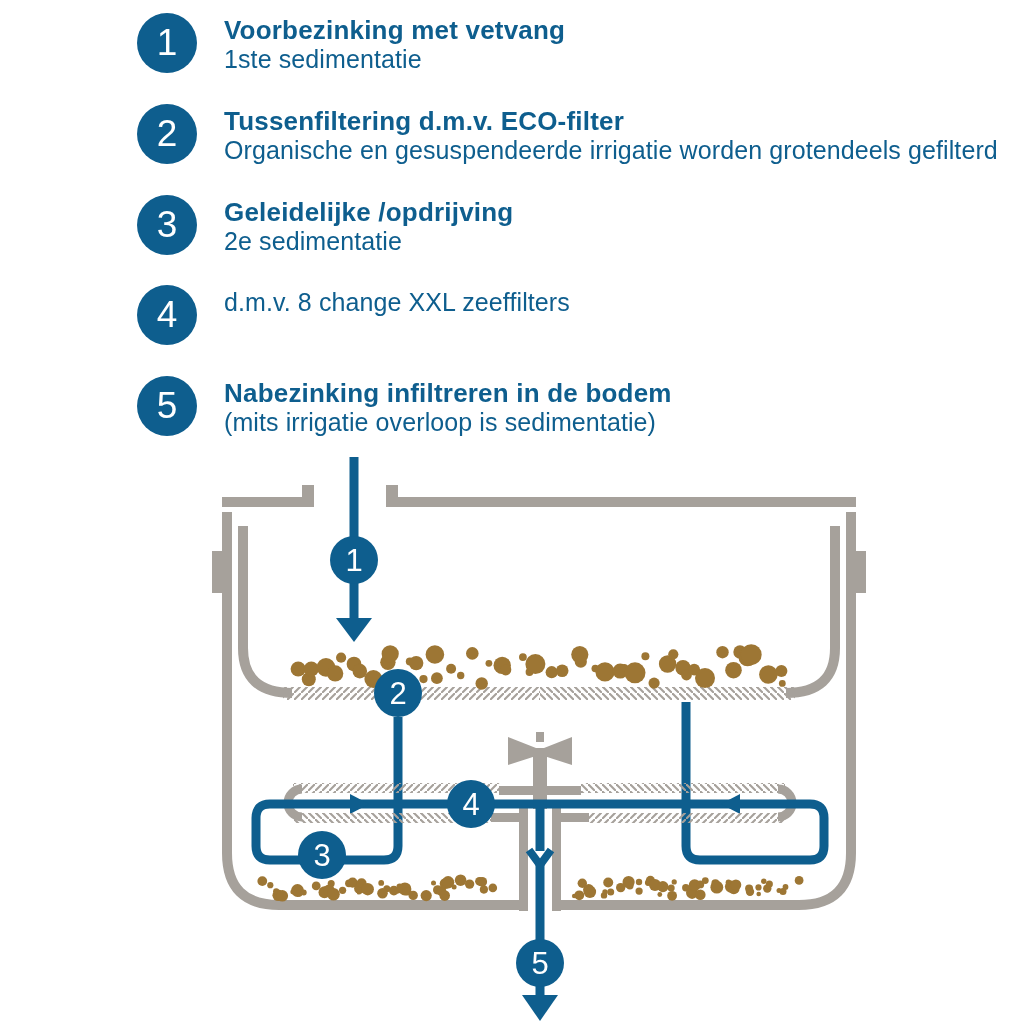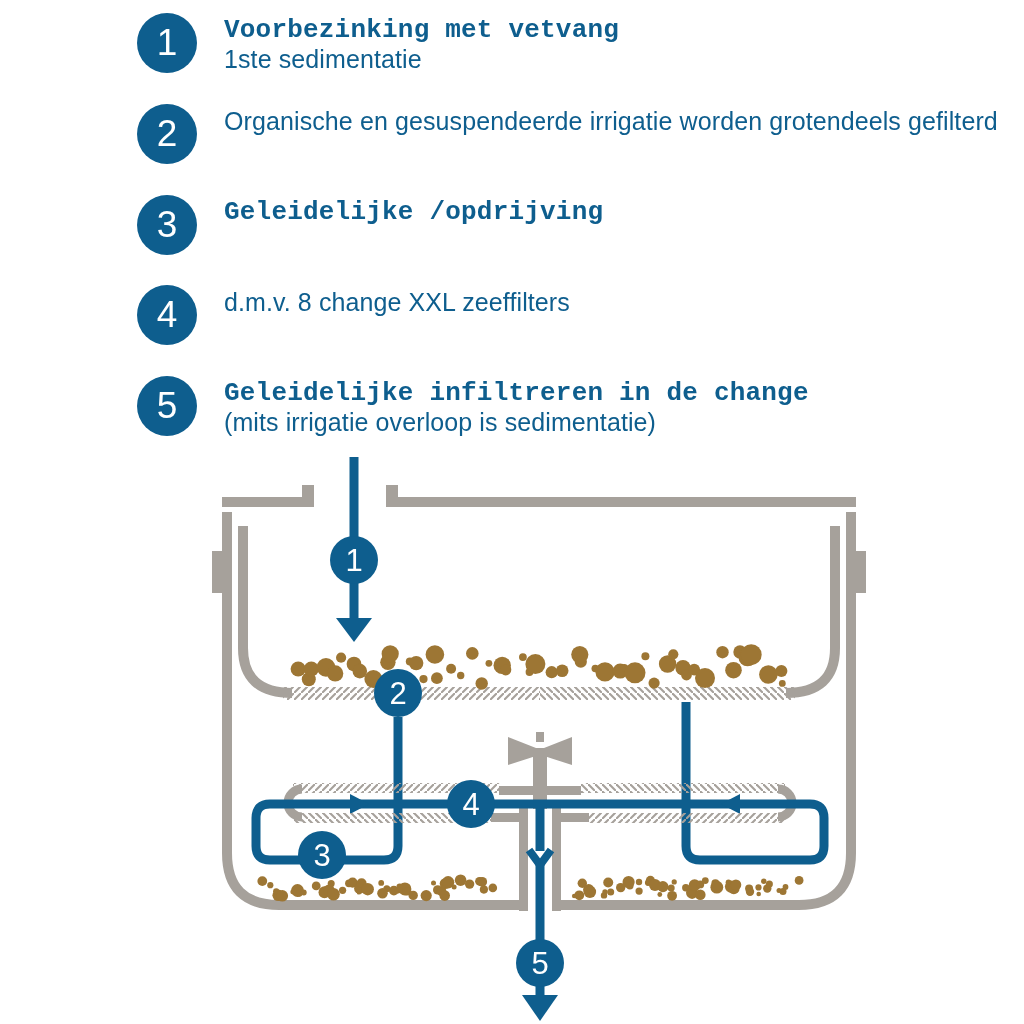--- a/index.html
+++ b/index.html
@@ -8,21 +8,21 @@
     font-family:"Liberation Sans", sans-serif;overflow:hidden;
   }
   .step{position:absolute;left:0;width:1024px;}
   .step-circle{
     position:absolute;left:137px;top:0;width:60px;height:60px;border-radius:50%;
     background:var(--blue);color:#fff;display:flex;align-items:center;justify-content:center;
     font-size:37px;font-weight:400;
   }
   .step-text{position:absolute;left:224px;top:3px;white-space:nowrap;}
   .step-title{
-    color:var(--blue);font-weight:700;font-size:26px;line-height:29px;letter-spacing:0.2px;font-family:Liberation Mono, monospace;
+    color:var(--blue);font-weight:700;font-size:26px;line-height:29px;letter-spacing:0.2px;
   }
   .step-sub{
     color:var(--blue);font-weight:400;font-size:25px;line-height:28px;letter-spacing:0.1px;
   }
   #diagram{position:absolute;left:0;top:0;width:1024px;height:1024px;}
   .g-stroke{stroke:var(--gray);fill:none;}
   .g-fill{fill:var(--gray);}
   .b-stroke{stroke:var(--blue);fill:none;}
   .b-fill{fill:var(--blue);}
   .hatch{stroke:var(--gray);stroke-width:2.1;fill:none;}
@@ -39,39 +39,41 @@
 <div class="step" style="top:13px">
   <div class="step-circle">1</div>
   <div class="step-text">
     <div class="step-title">Voorbezinking met vetvang</div>
     <div class="step-sub">1ste sedimentatie</div>
   </div>
 </div>
 <div class="step" style="top:104px">
   <div class="step-circle">2</div>
   <div class="step-text">
+    <div class="step-title">Tussenfiltering d.m.v. ECO-filter</div>
     <div class="step-sub">Organische en gesuspendeerde irrigatie worden grotendeels gefilterd</div>
   </div>
 </div>
 <div class="step" style="top:195px">
   <div class="step-circle">3</div>
   <div class="step-text">
     <div class="step-title">Geleidelijke /opdrijving</div>
+    <div class="step-sub">2e sedimentatie</div>
   </div>
 </div>
 <div class="step" style="top:285px">
   <div class="step-circle">4</div>
   <div class="step-text">
     <div class="step-sub">d.m.v. 8 change XXL zeeffilters</div>
   </div>
 </div>
 <div class="step" style="top:376px">
   <div class="step-circle">5</div>
   <div class="step-text">
-    <div class="step-title">Geleidelijke infiltreren in de change</div>
+    <div class="step-title">Nabezinking infiltreren in de bodem</div>
     <div class="step-sub">(mits irrigatie overloop is sedimentatie)</div>
   </div>
 </div>
 
 <svg id="diagram" viewBox="0 0 1024 1024">
   <defs>
     <pattern id="hA" width="7" height="7" patternUnits="userSpaceOnUse">
       <path d="M-1,8 L8,-1" class="hatch"></path>
     </pattern>
     <pattern id="hB" width="7" height="7" patternUnits="userSpaceOnUse">

